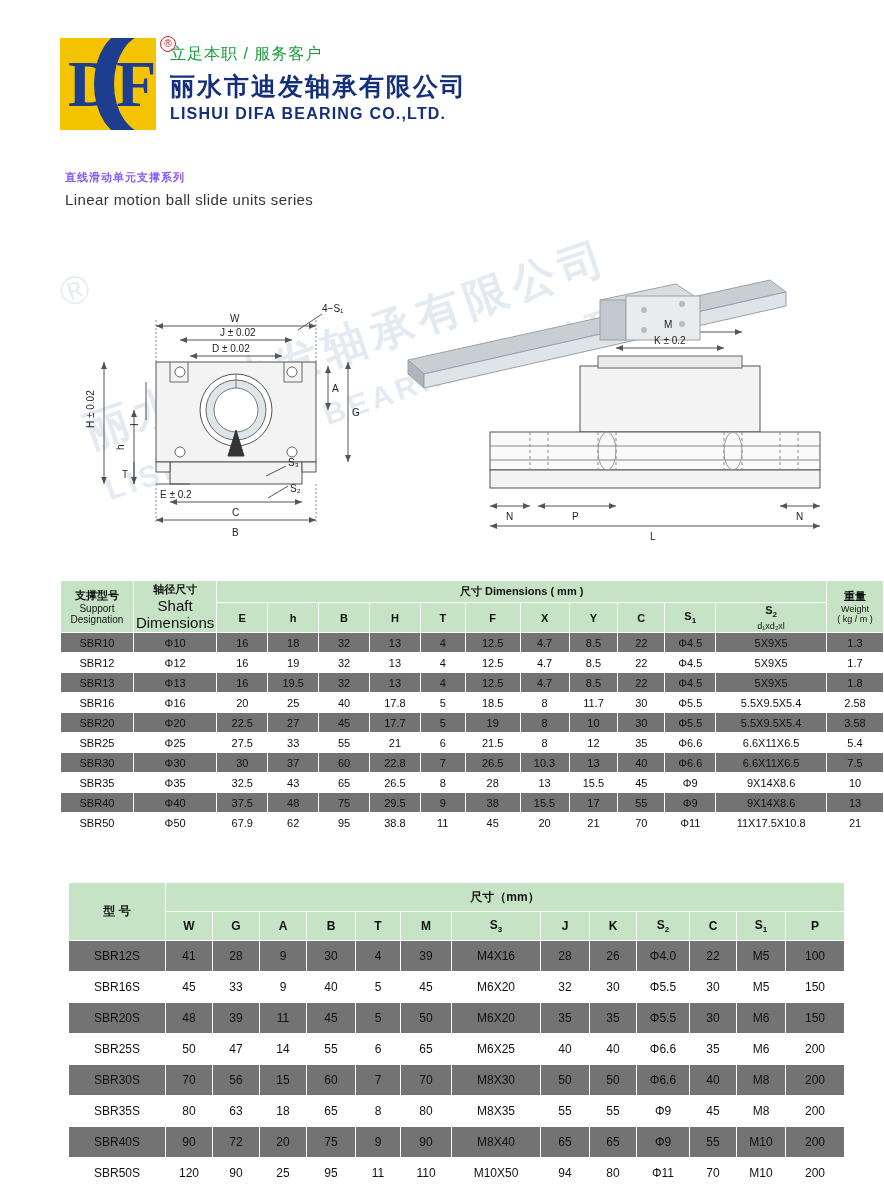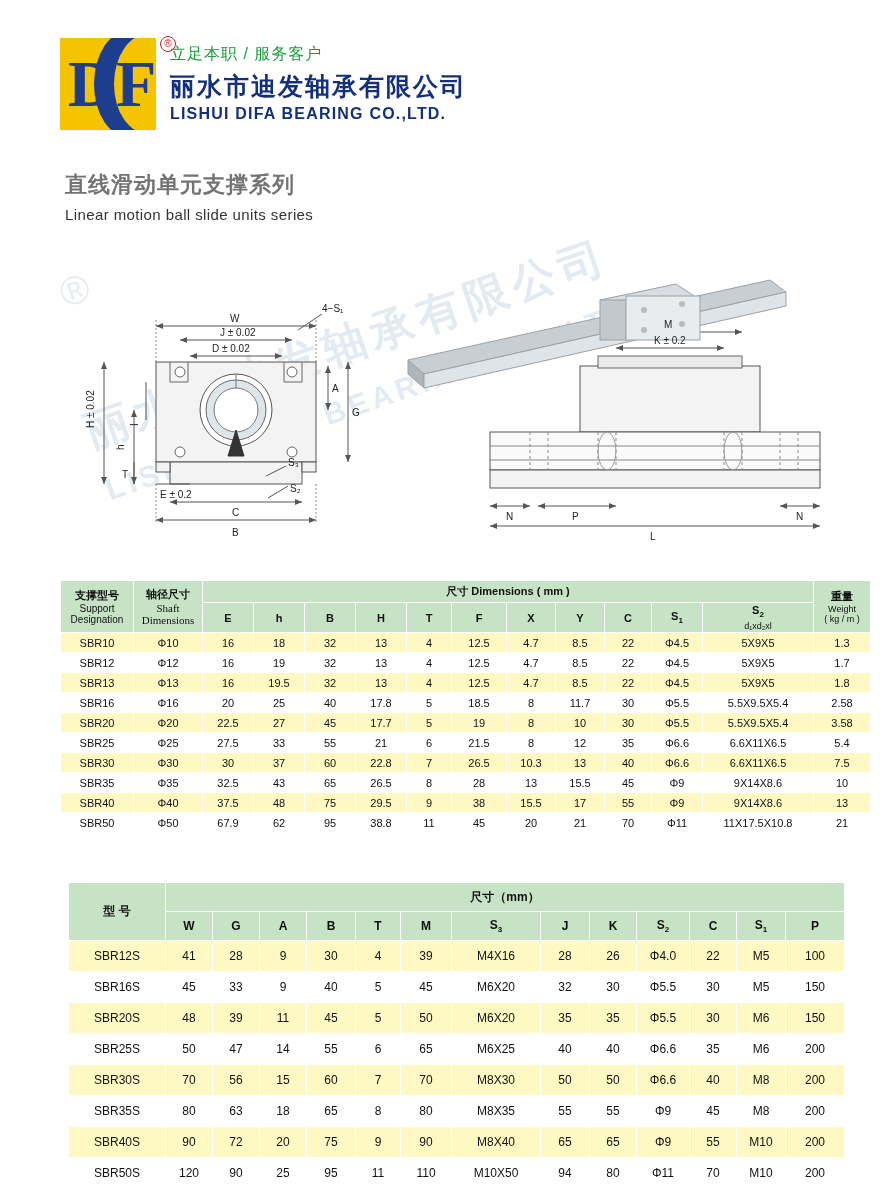--- a/index.html
+++ b/index.html
@@ -108,23 +108,23 @@
     margin-top: 4px;
   }
 
   
   .title-block {
     position: absolute;
     left: 65px;
     top: 170px;
   }
   .title-cn {
-    font-size: 22px;
+    font-size: 11px;
     font-weight: bold;
-    color: #737373;
+    color: #8b5cf6;
     letter-spacing: 1px;
   }
   .title-en {
     font-size: 15px;
     color: #333;
     margin-top: 6px;
     letter-spacing: 0.4px;
   }
   .title-series {
     font-size: 21px;
@@ -192,21 +192,21 @@
   }
   .t1 { left: 60px; top: 580px; }
   .t2 { left: 68px; top: 882px; }
 
   .hdr {
     background: #c6e3c6;
     font-weight: bold;
     font-size: 11px;
     height: 19px;
   }
-  .rowA { background: #fef9c3; height: 20px; }
+  .rowA { background: #737373; height: 20px; }
   .rowB { background: #ffffff; height: 20px; }
   .sub { font-size: 8px; vertical-align: sub; }
 
   .t1 td { padding: 1px 2px; }
   .t2 td { padding: 2px 2px; font-size: 12px; }
   .t2 .hdr { font-size: 12px; }
 </style>
 </head>
 <body>
 
@@ -392,21 +392,21 @@
 <div class="table-wrap t1">
   <table>
     <thead>
       <tr>
         <td class="hdr" rowspan="2" style="width:68px;">
           <div>支撑型号</div>
           <div style="font-size:10px;font-weight:normal;">Support<br>Designation</div>
         </td>
         <td class="hdr" rowspan="2" style="width:64px;">
           <div>轴径尺寸</div>
-          <div style="font-size:11px;font-weight:normal;font-family:Liberation Serif, serif;">Shaft<br>Dimensions</div>
+          <div style="font-size:15px;font-weight:normal;">Shaft<br>Dimensions</div>
         </td>
         <td class="hdr" colspan="11">尺寸 Dimensions ( mm )</td>
         <td class="hdr" rowspan="2" style="width:52px;">
           <div>重量</div>
           <div style="font-size:9px;font-weight:normal;">Weight<br>( kg / m )</div>
         </td>
       </tr>
       <tr>
         <td class="hdr" style="width:46px;">E</td>
         <td class="hdr" style="width:46px;">h</td>

